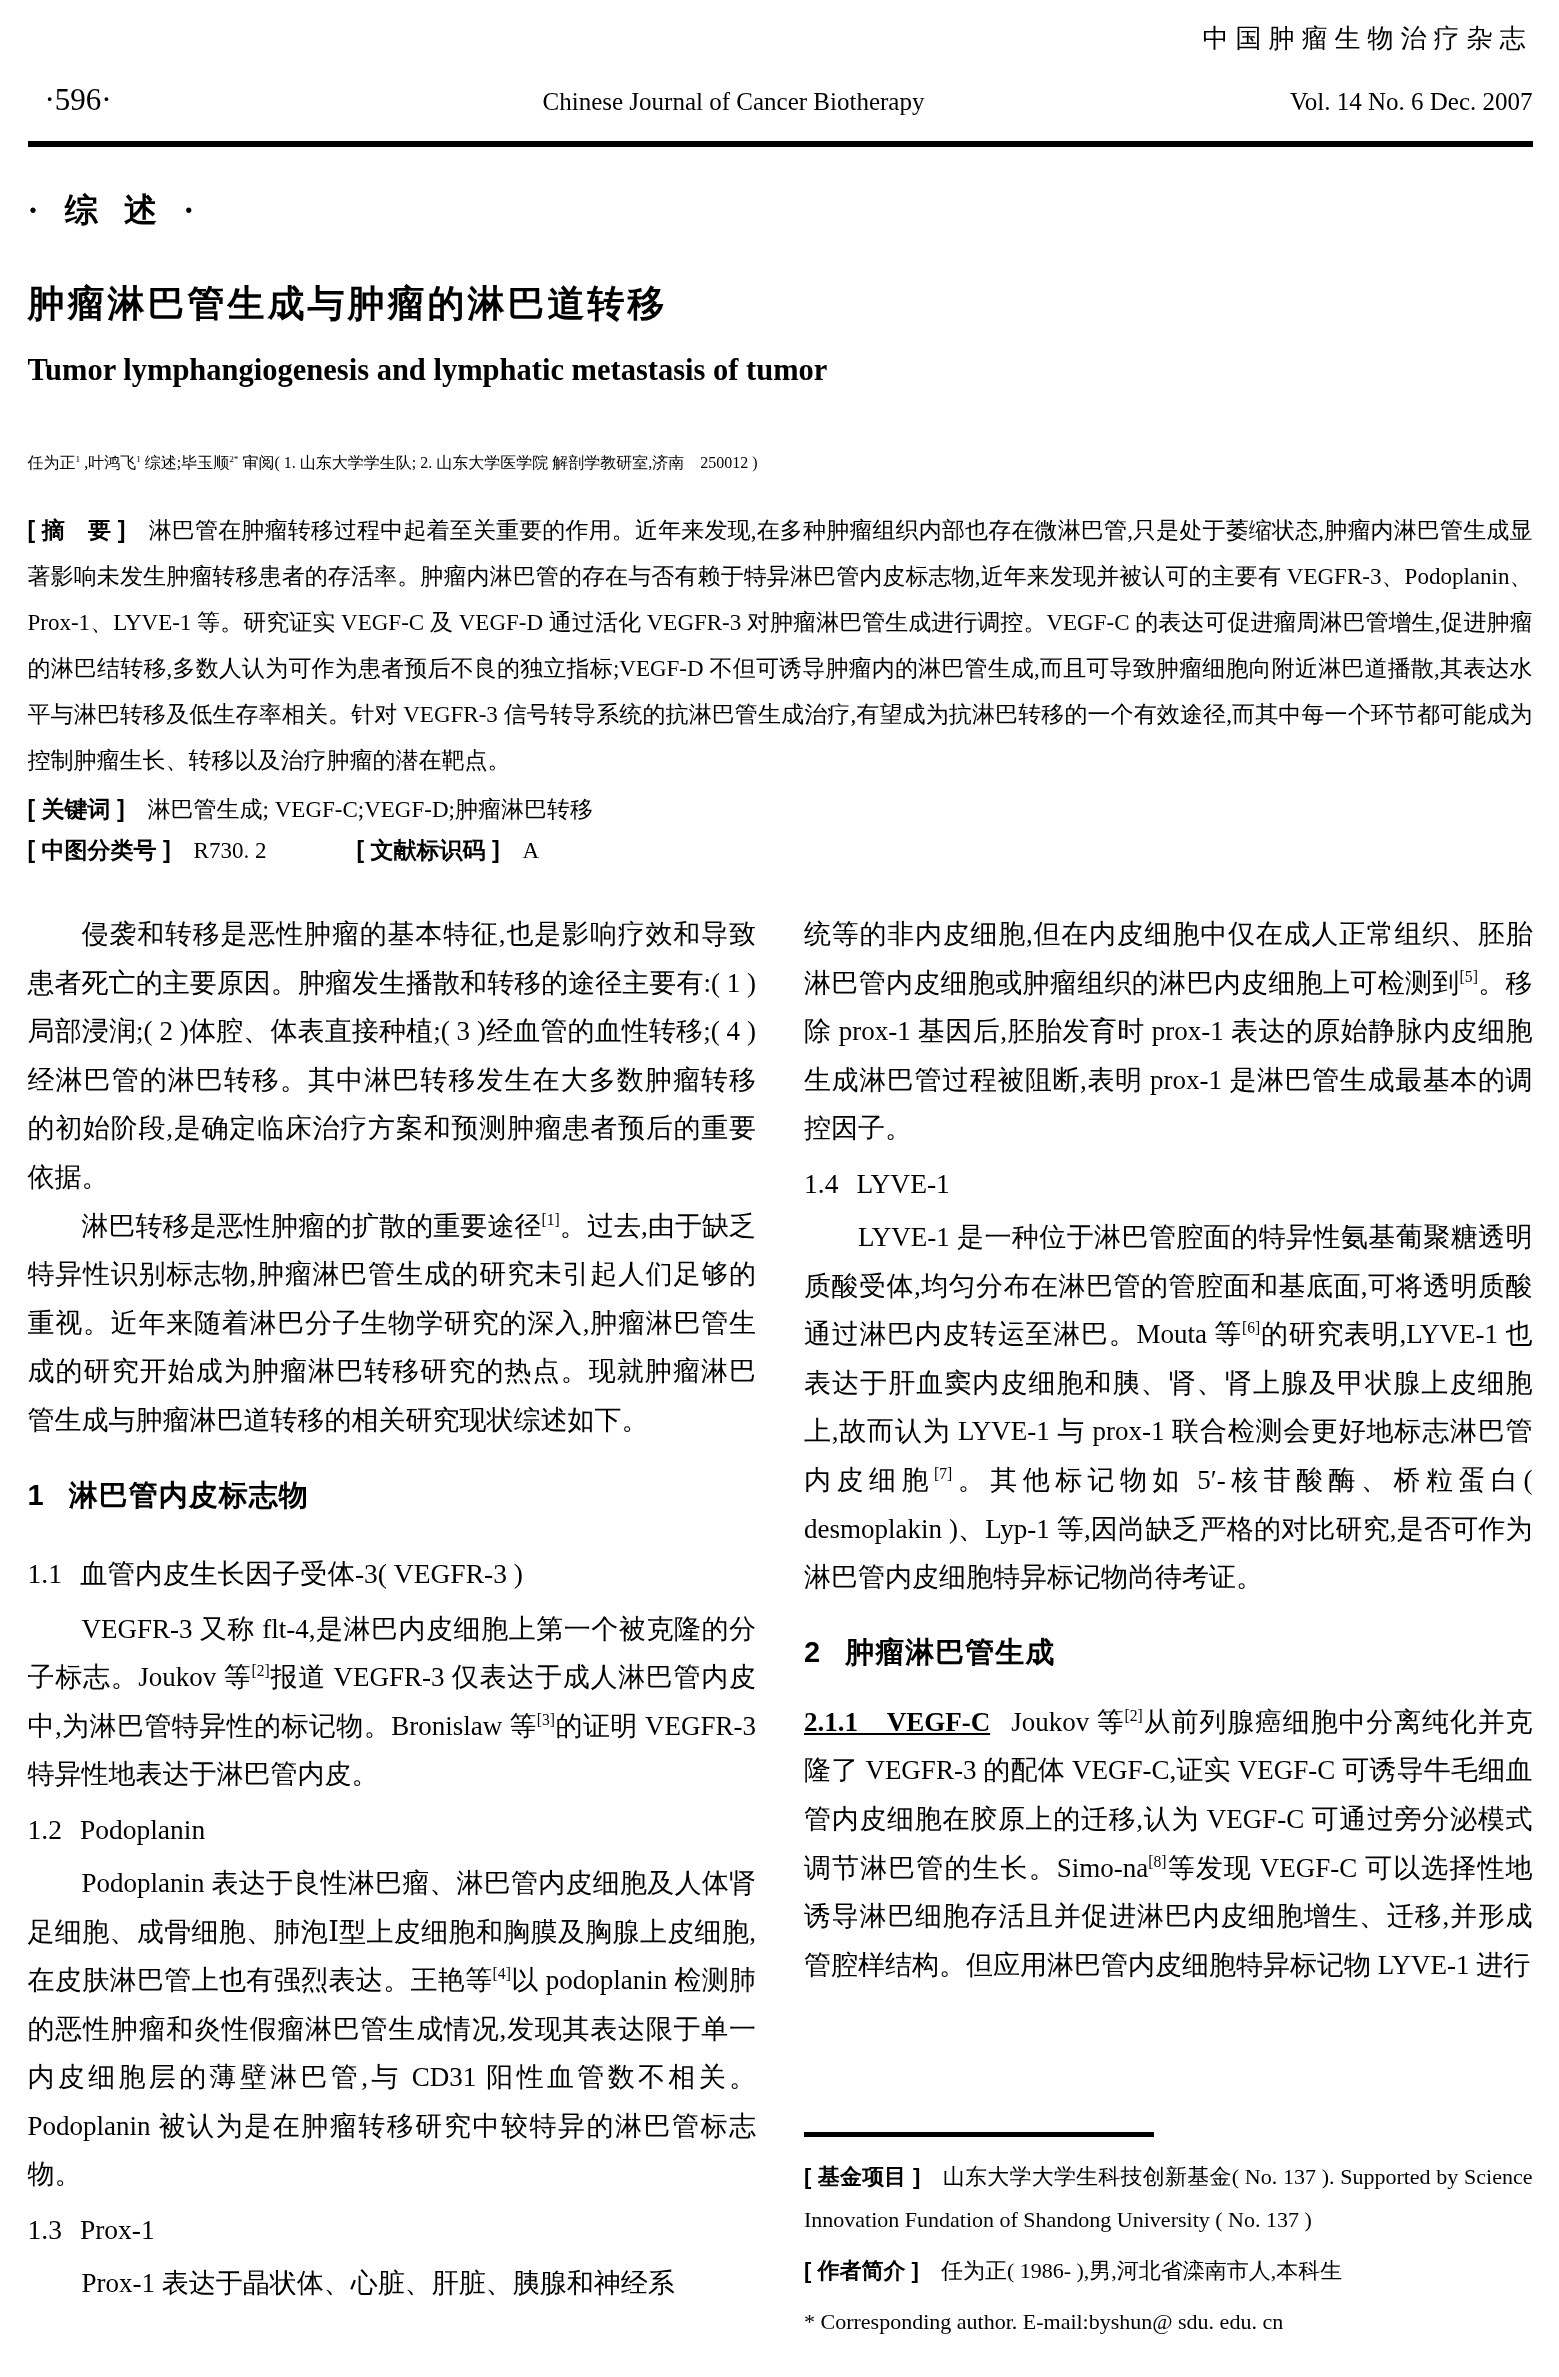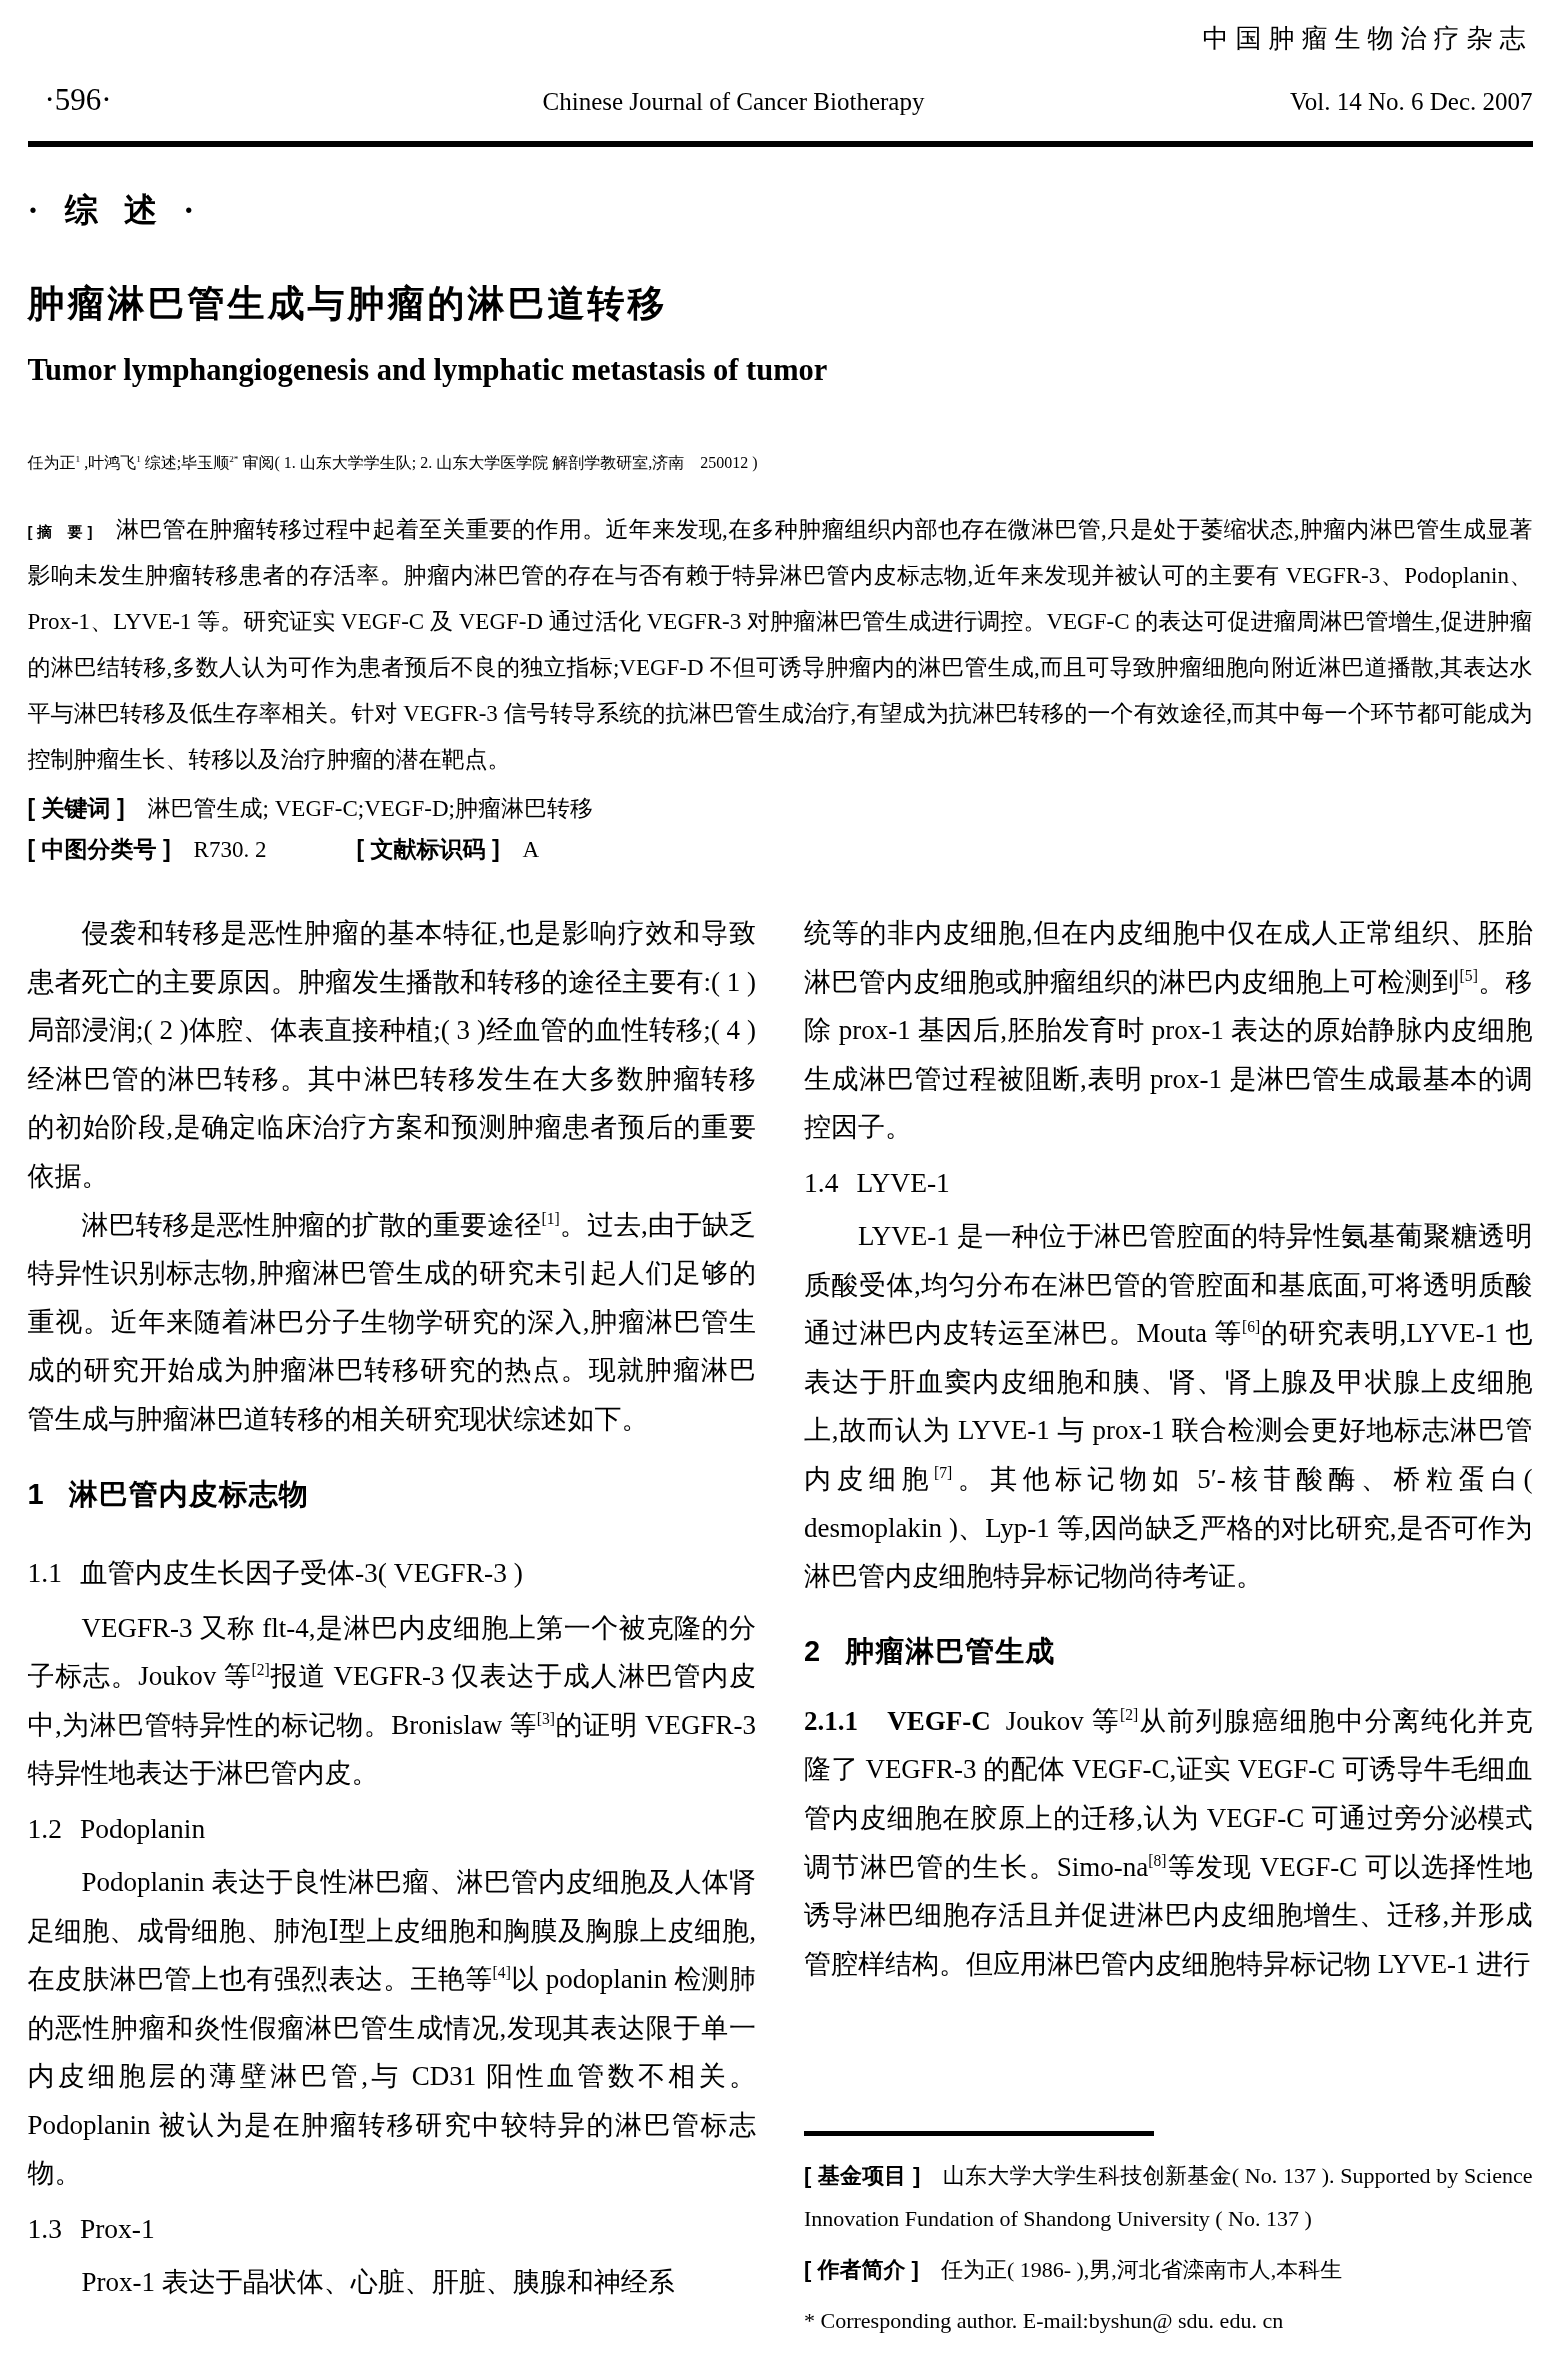--- a/index.html
+++ b/index.html
@@ -35,21 +35,21 @@
     margin-top:46px; font-size:37px; font-weight:bold;
     font-family:"Liberation Sans","DejaVu Sans",sans-serif;
     letter-spacing:3px;
   }
   .title-en{ margin-top:24px; font-size:30.5px; font-weight:bold; }
   .authors{ margin-top:65px; font-size:16px; }
   sup{ font-size:58%; vertical-align:super; line-height:0; }
 
   
   .abstract{ margin-top:33px; font-size:23px; line-height:2.0; text-align:justify; }
-  .abstract .label-hei{ font-size:15px; }
+  .abstract .label-hei{ font-size:23px; }
   .kw-line,.clc-line{ font-size:23px; margin-top:10px; }
   .clc-line .gap{ display:inline-block; width:90px; }
 
   
   .columns{
     margin-top:44px; display:flex; gap:48px;
     height:1449px;
   }
   .col{ width:729px; display:flex; flex-direction:column; }
   .para{
@@ -57,21 +57,21 @@
   }
   .para.indent{ text-indent:2em; }
   .h1{
     font-family:"Liberation Sans","DejaVu Sans",sans-serif;
     font-weight:bold; font-size:29px; margin:31px 0 25px 0;
     letter-spacing:1px;
   }
   .h1 .secno{ margin-right:24px; }
   .h2{ font-size:27.5px; margin:15px 0 13px 0; }
   .h2 .secno{ margin-right:18px; }
-  .lead{ font-weight:bold; margin-right:15px; }
+  .lead{ font-weight:bold; margin-right:21px;text-decoration:underline; }
 
   
   .footnotes{ margin-top:auto; padding-bottom:15px; }
   .fn-rule{ border-top:5.5px solid #000; width:350px; margin-bottom:19px; }
   .fn-line{ font-size:22px; line-height:1.95; text-align:justify; }
   .fn-line + .fn-line{ margin-top:8px; }
   .fn-line .label-hei{ font-size:22px; }
 </style>
 </head>
 <body>

